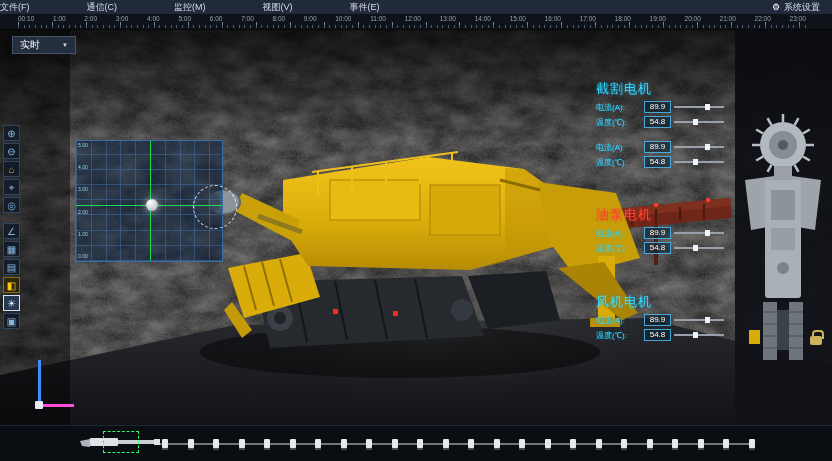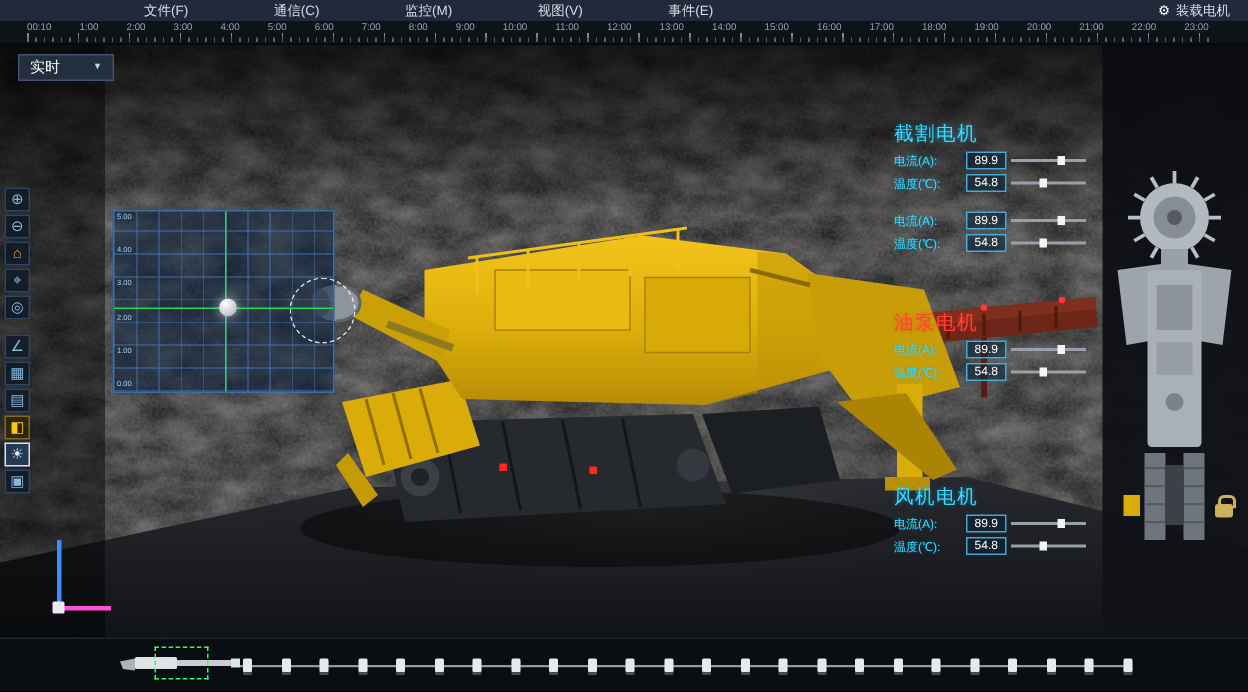--- a/index.html
+++ b/index.html
@@ -2,21 +2,21 @@
 <html><head>
 <meta charset="utf-8">
 <style>
   html,body{margin:0;padding:0;background:#000;}
   *{box-sizing:border-box;font-family:"Liberation Sans",sans-serif;}
   .app{position:relative;width:832px;height:461px;background:#000;overflow:hidden;}
 
   
   .menu-bar{position:absolute;top:0;left:0;width:832px;height:14px;background:#202a3a;
     display:flex;align-items:center;font-size:9px;color:#d6dce8;}
-  .menu-items{display:flex;gap:57px;padding-left:96px;}
+  .menu-items{display:flex;gap:57px;}
   .menu-item{cursor:default;white-space:nowrap;}
   .settings{margin-left:auto;margin-right:12px;display:flex;gap:4px;align-items:center;white-space:nowrap;}
   .gear{font-size:9px;color:#ffffff;}
 
   
   .timeline{position:absolute;top:14px;left:0;width:832px;height:16px;background:#0e1319;border-bottom:1px solid #05070a;}
   .tl-labels{position:absolute;left:18px;right:26px;top:1px;display:flex;justify-content:space-between;
     font-size:6.5px;color:#97a1b2;}
   .tl-ticks{position:absolute;left:18px;right:26px;bottom:1px;height:6px;
     background-image:
@@ -54,21 +54,21 @@
     background:radial-gradient(circle at 35% 30%,#ffffff,#c9ccd2 60%,#8f959c);box-shadow:0 0 7px rgba(255,255,255,.6);}
   .g-dash{position:absolute;left:193px;top:155px;width:44px;height:44px;border:1px dashed rgba(240,244,248,.9);
     border-radius:50%;z-index:3;}
 
   
   .motor-panels{position:absolute;left:596px;top:0;width:150px;height:100%;z-index:5;}
   .motor-panel{position:absolute;left:0;width:100%;}
   .motor-panel:nth-child(1){top:50px;}
   .motor-panel:nth-child(2){top:108px;}
   .motor-panel:nth-child(3){top:176px;}
-  .motor-panel:nth-child(4){top:292px;}
+  .motor-panel:nth-child(4){top:263px;}
   .m-title{color:#35dcff;font-size:13px;letter-spacing:1px;text-shadow:0 0 3px rgba(0,180,255,.55);}
   .motor-panel.alarm .m-title{color:#ff4334;text-shadow:0 0 3px rgba(255,40,30,.6);}
   .m-row{display:flex;align-items:center;gap:3px;margin-top:3px;}
   .m-label{color:#35dcff;font-size:8px;width:45px;text-shadow:0 0 2px rgba(0,160,230,.5);}
   .m-value{width:27px;border:1px solid rgba(80,200,255,.8);background:rgba(8,35,55,.55);color:#fff;
     font-size:8px;text-align:center;line-height:10px;}
   .m-track{position:relative;flex:1;max-width:50px;height:2px;background:#98a1ab;}
   .m-handle{position:absolute;top:-2px;width:5px;height:6px;background:#f2f5f8;}
 
   
@@ -99,21 +99,21 @@
   <div class="menu-bar">
     <div class="menu-items">
         <span class="menu-item">文件(F)</span>
         <span class="menu-item">通信(C)</span>
         <span class="menu-item">监控(M)</span>
         <span class="menu-item">视图(V)</span>
         <span class="menu-item">事件(E)</span>
       </div>
     <div class="settings">
       <span class="gear">⚙</span>
-      <span>装载电机</span>
+      <span>系统设置</span>
     </div>
   </div>
 
   <div class="timeline">
     <div class="tl-labels">
         <span class="tl-label">00:10</span>
         <span class="tl-label">1:00</span>
         <span class="tl-label">2:00</span>
         <span class="tl-label">3:00</span>
         <span class="tl-label">4:00</span>

